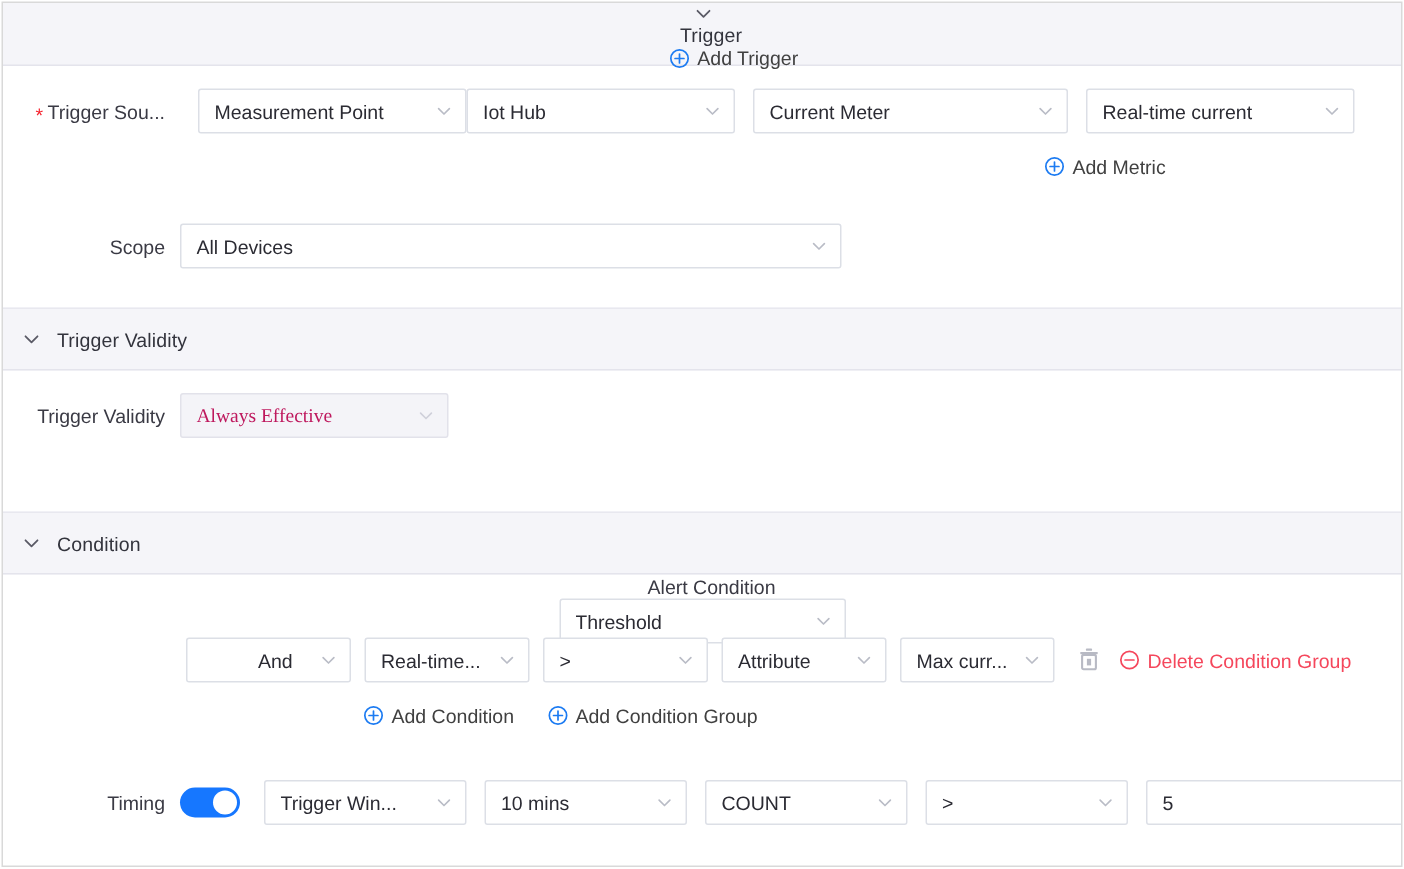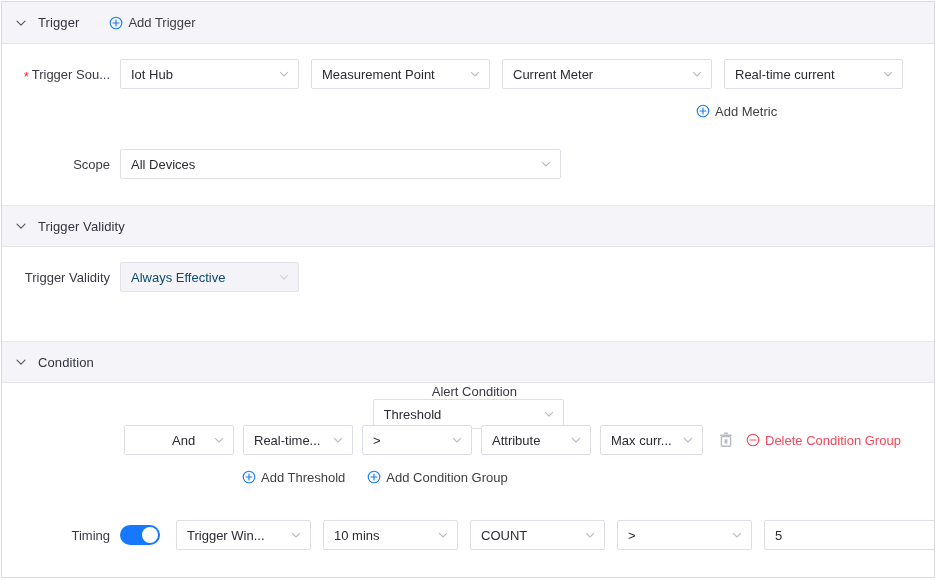--- a/index.html
+++ b/index.html
@@ -28,21 +28,21 @@
     position: absolute;
     left: 0; width: 932px;
     height: 42px;
     background: #f5f5f9;
     border-top: 1px solid #e8e8ef;
     border-bottom: 1px solid #e4e4ec;
     display: flex;
     align-items: center;
     padding-left: 12px;
   }
-  .section-header.first { border-top: none; }
+  .section-header.first { border-top: none; flex-direction: column; }
   .chev {
     width: 14px; height: 14px;
     margin-right: 10px;
     flex: 0 0 auto;
     display: inline-block;
   }
   .chev svg { display: block; }
   .section-title {
     font-size: 13px;
     color: #33343d;
@@ -111,21 +111,21 @@
     margin-left: 8px;
     flex: 0 0 auto;
     width: 12px; height: 12px;
     display: block;
   }
   .sel.disabled {
     background: #f4f4f8;
     border-color: #e2e2ea;
     cursor: not-allowed;
   }
-  .sel.disabled .val { color: #0c4a6e; }
+  .sel.disabled .val { color: #be185d; font-family: Liberation Serif, serif; }
   .txt {
     height: 30px;
     background: #ffffff;
     border: 1px solid #dcdfe6;
     border-radius: 2px;
     display: flex;
     align-items: center;
     padding: 0 10px;
     font-size: 13px;
     color: #2b2b33;
@@ -173,28 +173,28 @@
         <path d="M8 4.6 V11.4 M4.6 8 H11.4" stroke="#1c7bf2" stroke-width="1.3" stroke-linecap="round"></path>
       </svg>
       <span>Add Trigger</span>
     </span>
   </div>
 
   <div class="row" style="top:57px; height:30px;">
     <div class="field-label" style="width:118px;">
       <span class="req-star">*</span><span>Trigger Sou...</span>
     </div>
+    <div class="sel" style="width:179px; margin-left:12px;">
+      <span class="val">Measurement Point</span>
+      <svg class="arrow" viewBox="0 0 12 12">
+          <path d="M2.4 4.4 L6 8 L9.6 4.4" fill="none" stroke="#b9bcc6" stroke-width="1.1" stroke-linecap="round" stroke-linejoin="round"></path>
+        </svg>
+    </div>
     <div class="sel" style="width:179px;">
       <span class="val">Iot Hub</span>
-      <svg class="arrow" viewBox="0 0 12 12">
-          <path d="M2.4 4.4 L6 8 L9.6 4.4" fill="none" stroke="#b9bcc6" stroke-width="1.1" stroke-linecap="round" stroke-linejoin="round"></path>
-        </svg>
-    </div>
-    <div class="sel" style="width:179px; margin-left:12px;">
-      <span class="val">Measurement Point</span>
       <svg class="arrow" viewBox="0 0 12 12">
           <path d="M2.4 4.4 L6 8 L9.6 4.4" fill="none" stroke="#b9bcc6" stroke-width="1.1" stroke-linecap="round" stroke-linejoin="round"></path>
         </svg>
     </div>
     <div class="sel" style="width:210px; margin-left:12px;">
       <span class="val">Current Meter</span>
       <svg class="arrow" viewBox="0 0 12 12">
           <path d="M2.4 4.4 L6 8 L9.6 4.4" fill="none" stroke="#b9bcc6" stroke-width="1.1" stroke-linecap="round" stroke-linejoin="round"></path>
         </svg>
     </div>
@@ -311,21 +311,21 @@
       <span>Delete Condition Group</span>
     </span>
   </div>
 
   <div class="row" style="top:465px; height:20px; padding-left:240px;">
     <span class="link-btn">
       <svg class="circ-icon" viewBox="0 0 16 16">
         <circle cx="8" cy="8" r="6.6" fill="none" stroke="#1c7bf2" stroke-width="1.3"></circle>
         <path d="M8 4.6 V11.4 M4.6 8 H11.4" stroke="#1c7bf2" stroke-width="1.3" stroke-linecap="round"></path>
       </svg>
-      <span>Add Threshold</span>
+      <span>Add Condition</span>
     </span>
     <span class="link-btn" style="margin-left:22px;">
       <svg class="circ-icon" viewBox="0 0 16 16">
         <circle cx="8" cy="8" r="6.6" fill="none" stroke="#1c7bf2" stroke-width="1.3"></circle>
         <path d="M8 4.6 V11.4 M4.6 8 H11.4" stroke="#1c7bf2" stroke-width="1.3" stroke-linecap="round"></path>
       </svg>
       <span>Add Condition Group</span>
     </span>
   </div>
 

